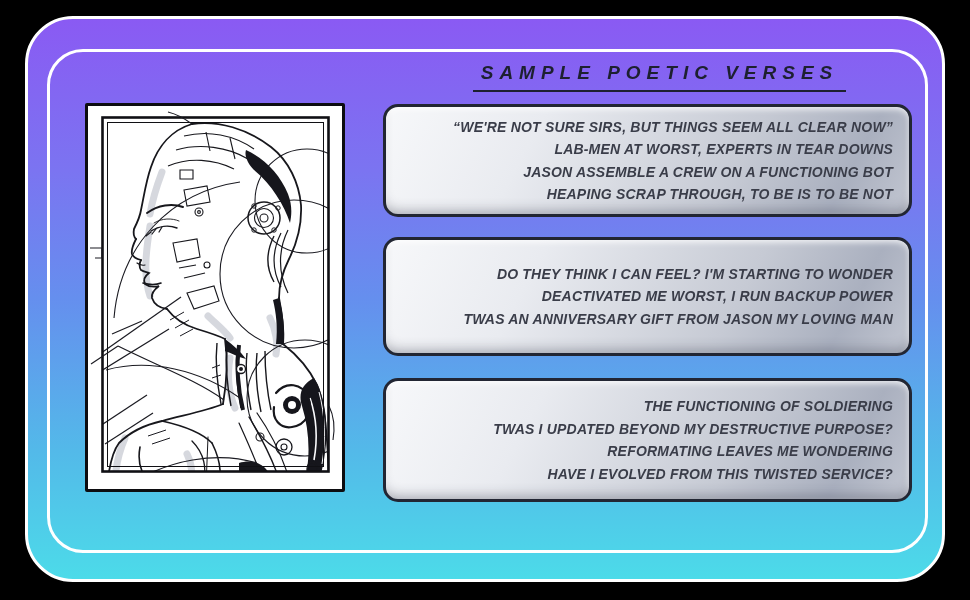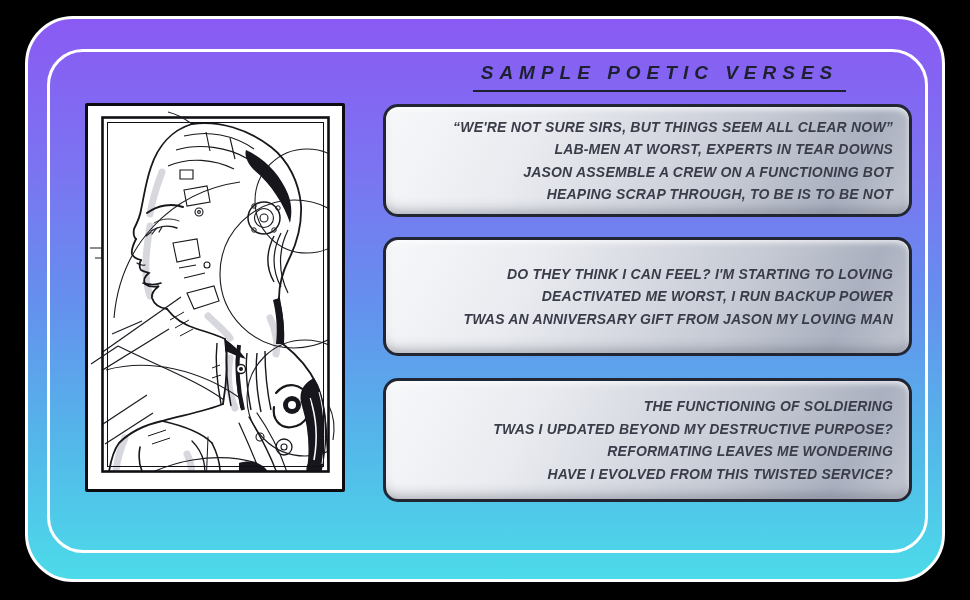--- a/index.html
+++ b/index.html
@@ -202,21 +202,21 @@
   </div>
 
   <div class="panel" id="panel-1">
     <div class="line">“WE'RE NOT SURE SIRS, BUT THINGS SEEM ALL CLEAR NOW”</div>
     <div class="line">LAB-MEN AT WORST, EXPERTS IN TEAR DOWNS</div>
     <div class="line">JASON ASSEMBLE A CREW ON A FUNCTIONING BOT</div>
     <div class="line">HEAPING SCRAP THROUGH, TO BE IS TO BE NOT</div>
   </div>
 
   <div class="panel" id="panel-2">
-    <div class="line">DO THEY THINK I CAN FEEL? I'M STARTING TO LOVING</div>
+    <div class="line">DO THEY THINK I CAN FEEL? I'M STARTING TO WONDER</div>
     <div class="line">DEACTIVATED ME WORST, I RUN BACKUP POWER</div>
     <div class="line">TWAS AN ANNIVERSARY GIFT FROM JASON MY LOVING MAN</div>
   </div>
 
   <div class="panel" id="panel-3">
     <div class="line">THE FUNCTIONING OF SOLDIERING</div>
     <div class="line">TWAS I UPDATED BEYOND MY DESTRUCTIVE PURPOSE?</div>
     <div class="line">REFORMATING LEAVES ME WONDERING</div>
     <div class="line">HAVE I EVOLVED FROM THIS TWISTED SERVICE?</div>
   </div>

